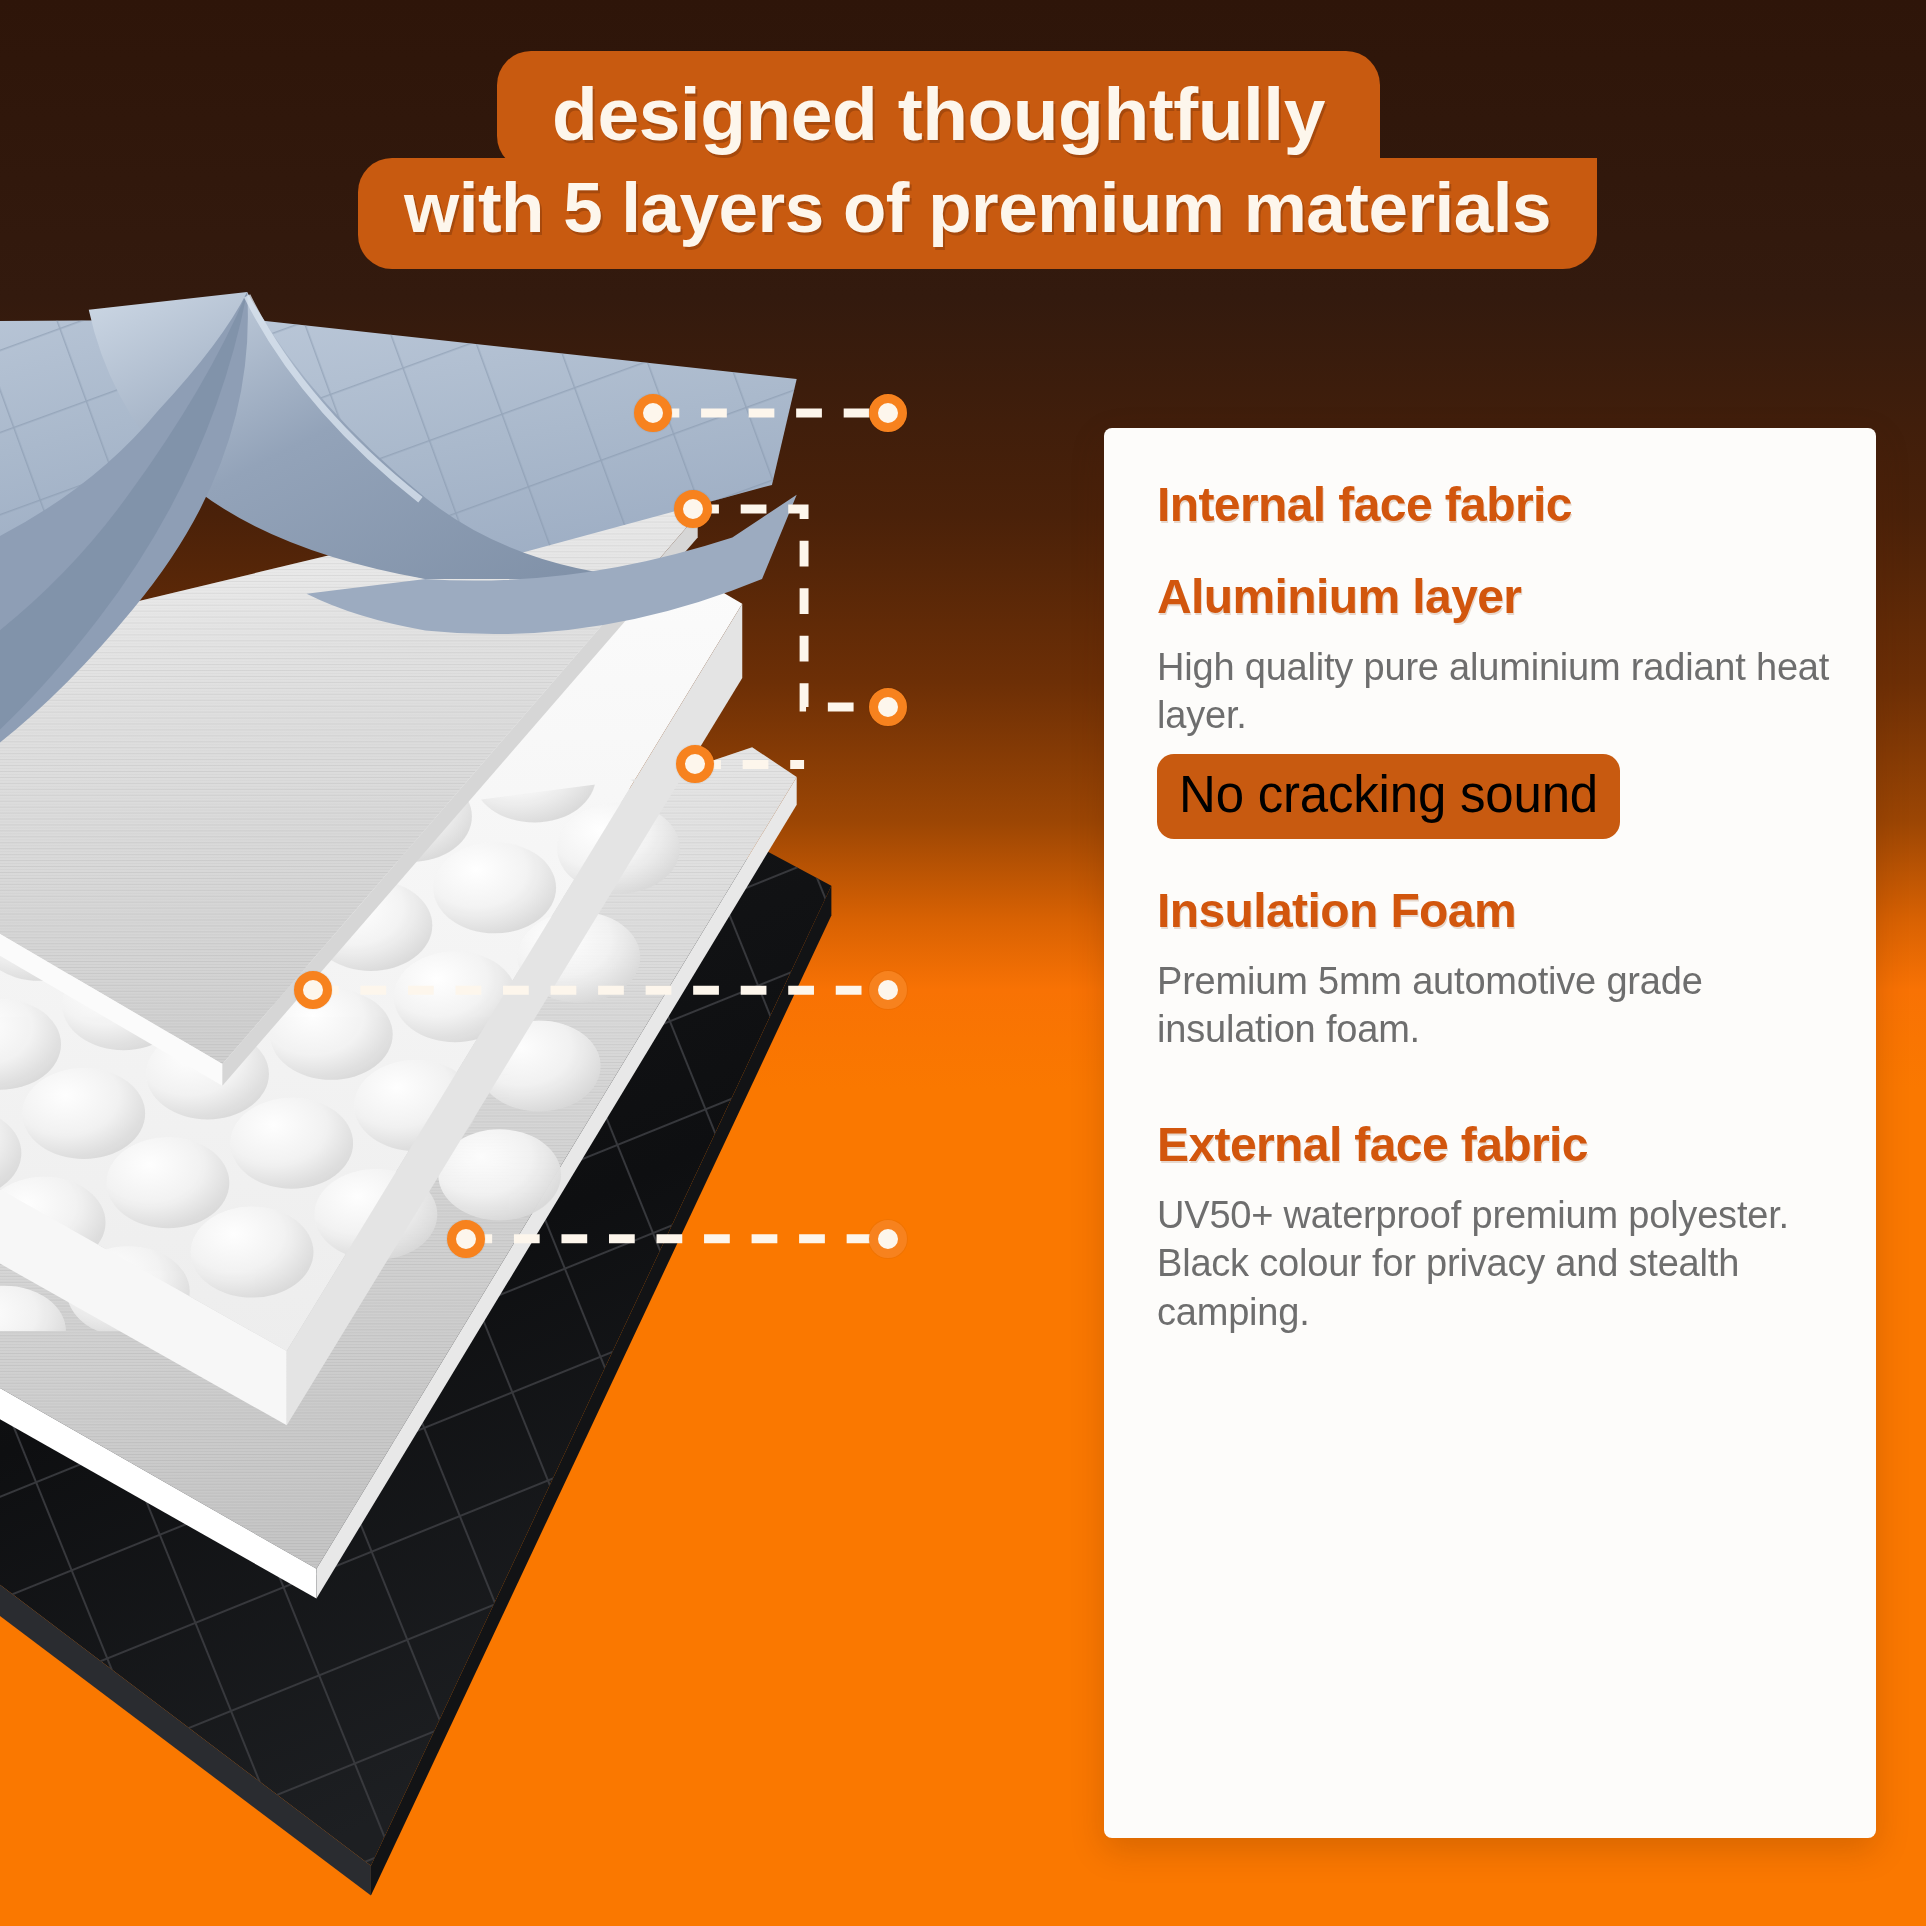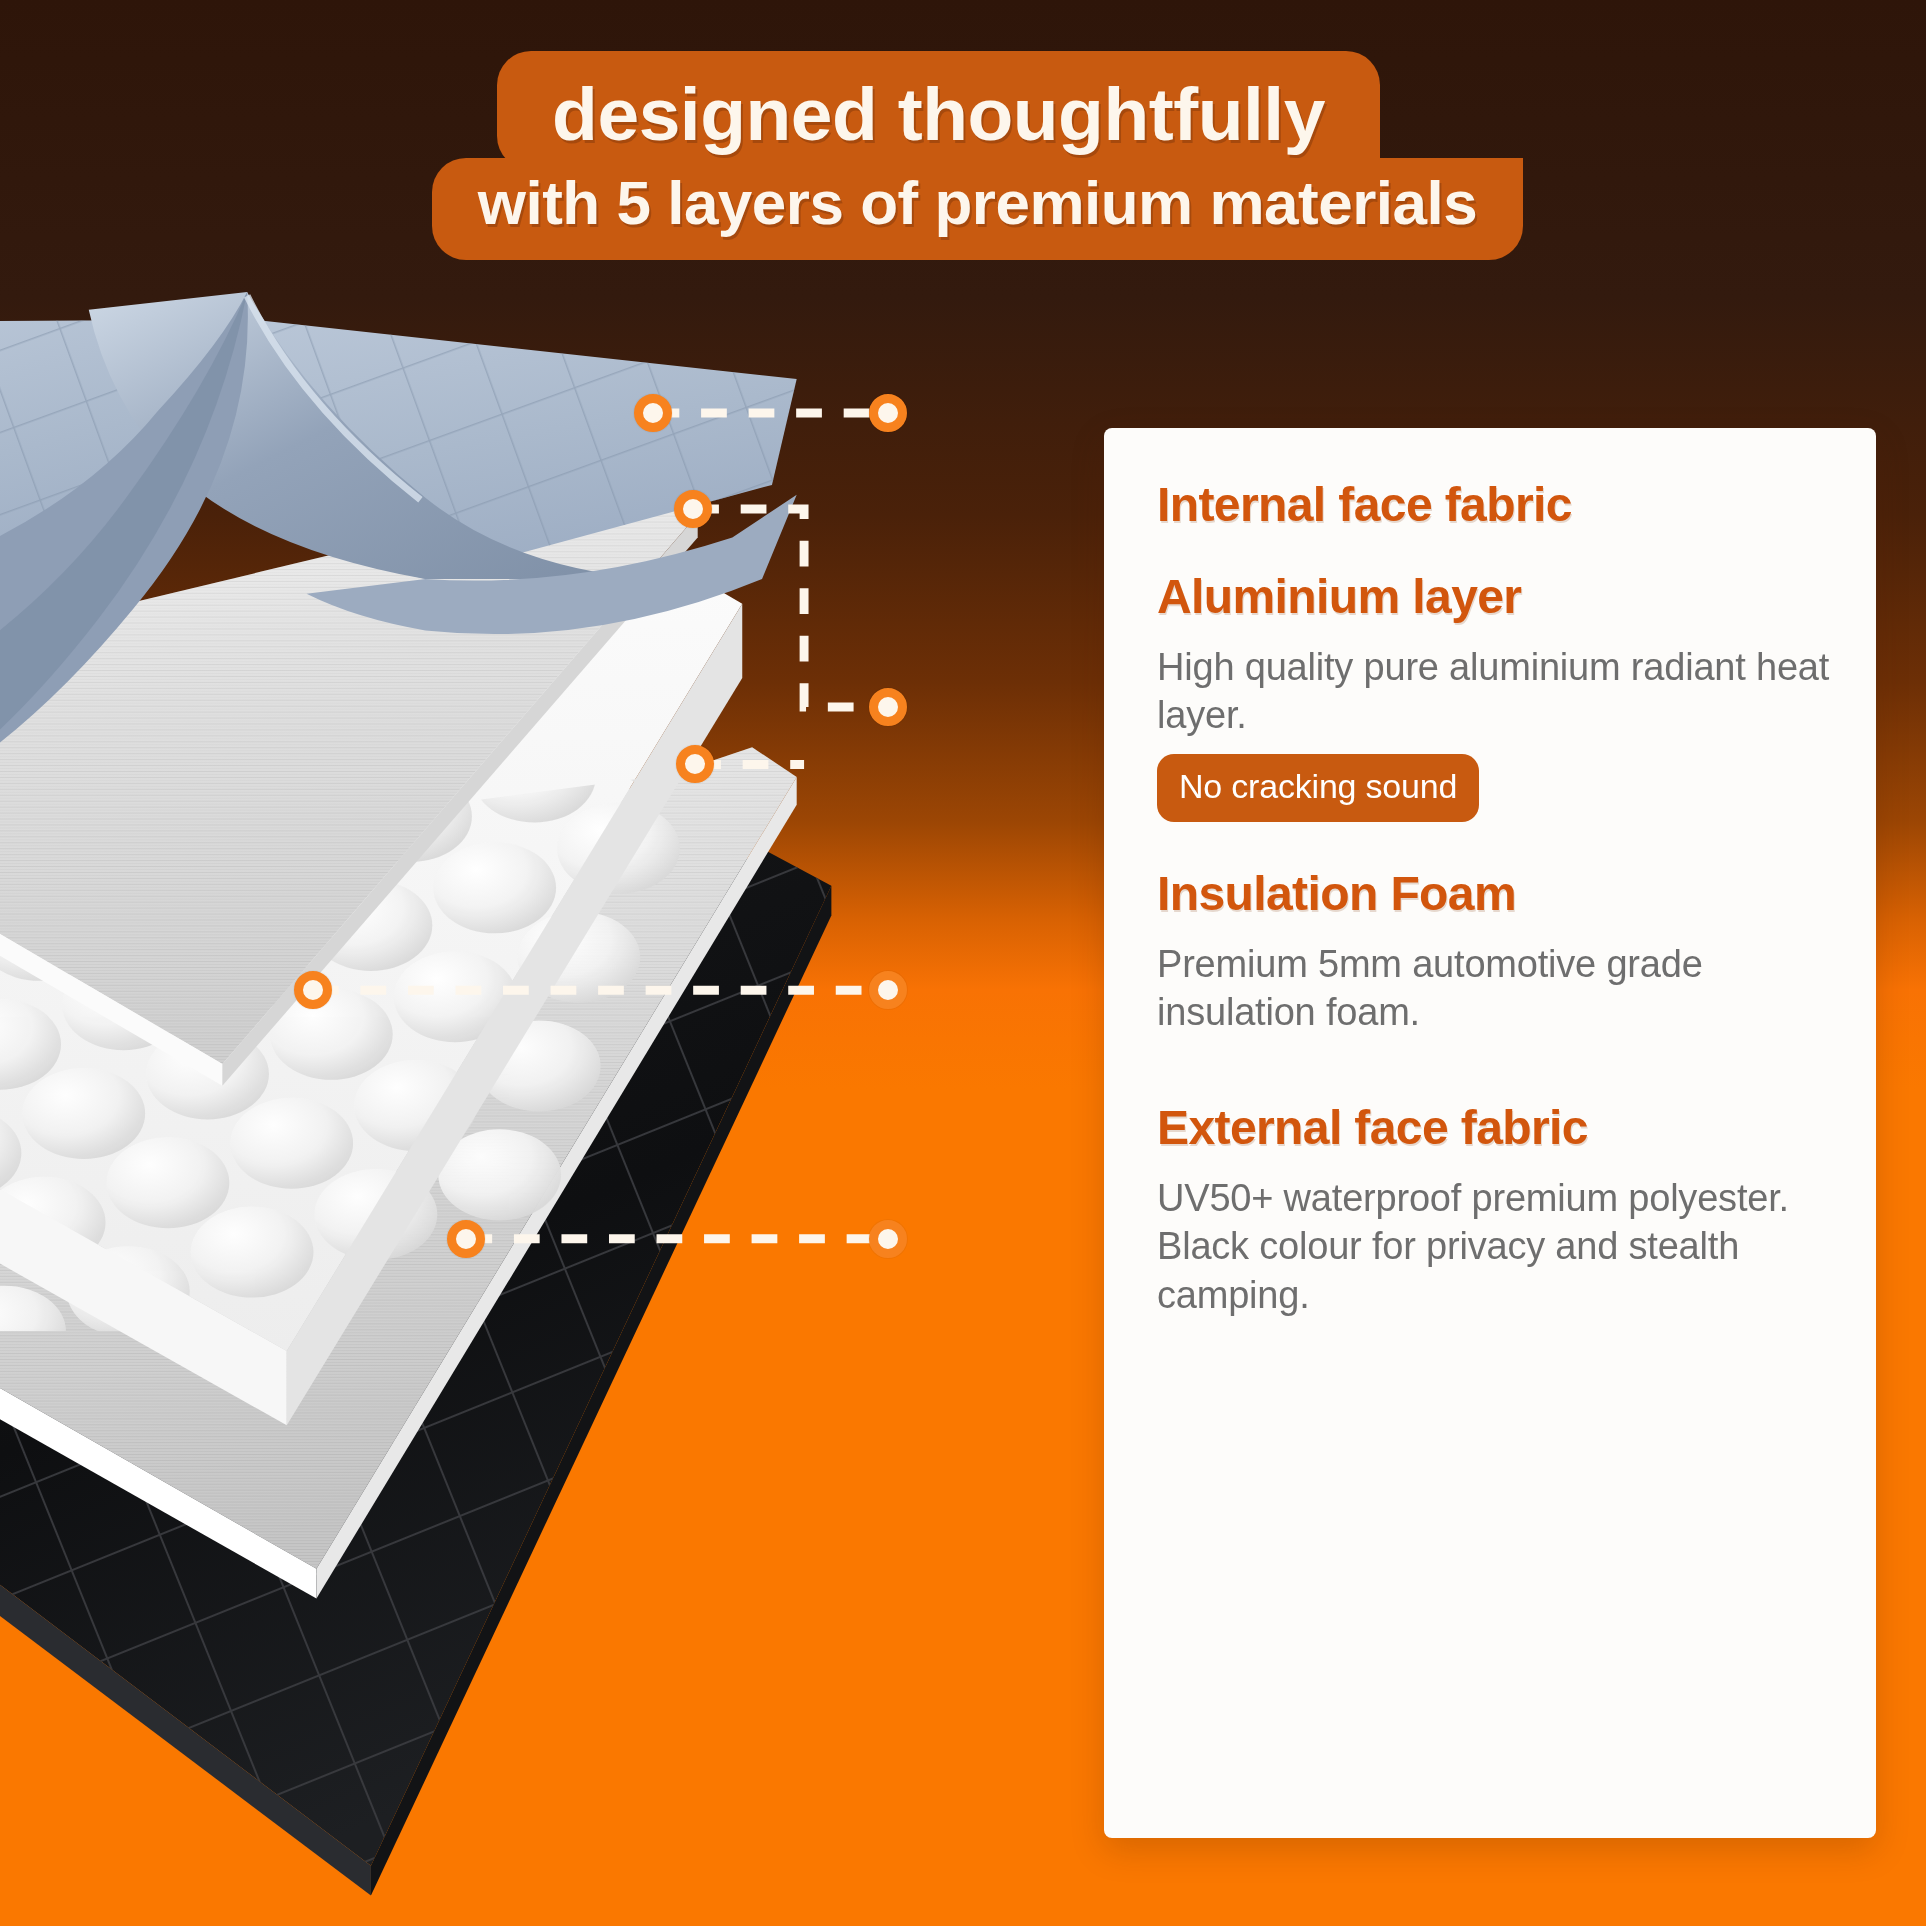--- a/index.html
+++ b/index.html
@@ -42,21 +42,21 @@
     display:block;
   }
   #title-line-1 {
     font-size:75px;
     line-height:1.0;
     padding:26px 55px 18px 55px;
     border-radius:34px 34px 0 34px;
     margin-right:50px;
   }
   #title-line-2 {
-    font-size:62px;
+    font-size:71px;
     line-height:1.0;
     padding:14px 46px 26px 46px;
     border-radius:34px 0 34px 34px;
     margin-top:-12px;
     margin-left:28px;
   }
 
   
   #illustration {
     position:absolute; left:-40px; top:282px;
@@ -102,22 +102,22 @@
   .sec-body {
     color:#6e6e6e;
     font-size:38px;
     line-height:1.28;
     margin-top:20px;
     letter-spacing:-0.2px;
   }
   .badge {
     display:inline-block;
     background:#c85a10;
-    color:#ffffff;
-    font-size:34px;
+    color:#000000;
+    font-size:51px;
     line-height:1;
     padding:15px 22px 19px 22px;
     border-radius:17px;
     margin-top:14px;
     letter-spacing:-0.2px;
   }
   #sec-1 { margin-bottom:40px; }
   #sec-2 { margin-bottom:46px; }
   #sec-3 { margin-bottom:65px; }
   #sec-4 { margin-bottom:0; }

